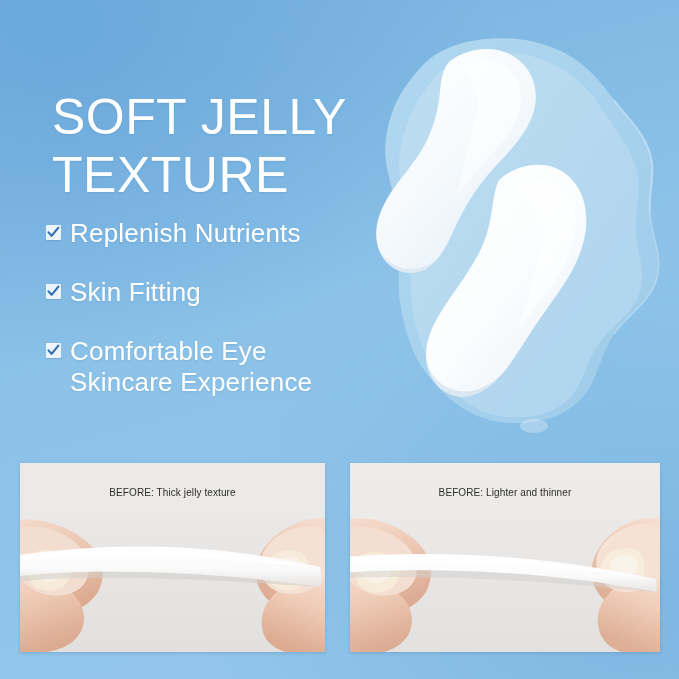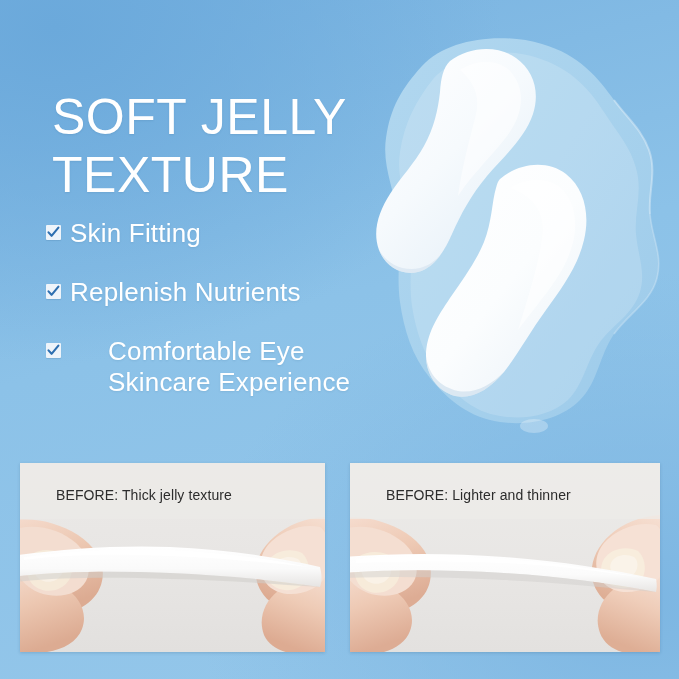--- a/index.html
+++ b/index.html
@@ -28,21 +28,21 @@
     font-weight:500;letter-spacing:0.5px;
     text-transform:uppercase;
     white-space:pre-line;
     text-shadow:0 1px 2px rgba(60,110,150,.18);
     margin-top:12px;
   }
 
   
   .bullets{position:absolute;left:46px;top:218px;width:330px;}
   .bullet{display:flex;align-items:flex-start;margin-bottom:28px;}
-  .bullet:last-child{margin-bottom:0;gap:38px;}
+  .bullet:last-child{margin-bottom:0;}
   .cbox{
     flex:0 0 auto;width:15px;height:15px;margin-top:7px;margin-right:9px;
     background:#eef4fa;border-radius:1px;
     box-shadow:0 1px 1px rgba(60,110,150,.2);
     position:relative;
   }
   .cbox svg{position:absolute;left:1px;top:1px;width:13px;height:13px;}
   .btext{
     color:#ffffff;font-size:26px;line-height:31px;font-weight:300;
     letter-spacing:.2px;white-space:pre-line;
@@ -54,22 +54,22 @@
   .panel{
     position:absolute;top:0;height:189px;overflow:hidden;
     background:#e9e8e6;
     box-shadow:0 1px 3px rgba(40,80,115,.22);
   }
   .panel.left{left:20px;width:305px;}
   .panel.right{left:350px;width:310px;}
   .panel svg{position:absolute;left:0;top:0;width:100%;height:100%;}
   .caption{
     position:absolute;left:0;top:24px;width:100%;
-    text-align:left;z-index:5;
-    color:#2c2c2c;font-size:14px;font-weight:400;letter-spacing:.1px;padding-left:36px;
+    text-align:center;z-index:5;
+    color:#2c2c2c;font-size:10px;font-weight:400;letter-spacing:.1px;
   }
 </style>
 </head>
 <body>
 
 <div class="poster">
 
   <div class="hero">
     <svg viewBox="0 0 327 430" xmlns="http://www.w3.org/2000/svg">
       <defs>
@@ -147,30 +147,30 @@
 TEXTURE</div>
 
   <div class="bullets">
 
     <div class="bullet">
       <span class="cbox">
         <svg viewBox="0 0 13 13" xmlns="http://www.w3.org/2000/svg">
           <path d="M1.5 6.4 L4.6 9.8 L11.4 1.6" fill="none" stroke="#2e6fb0" stroke-width="2.1" stroke-linecap="round" stroke-linejoin="round"></path>
         </svg>
       </span>
-      <span class="btext">Skin Fitting</span>
+      <span class="btext">Replenish Nutrients</span>
     </div>
 
     <div class="bullet">
       <span class="cbox">
         <svg viewBox="0 0 13 13" xmlns="http://www.w3.org/2000/svg">
           <path d="M1.5 6.4 L4.6 9.8 L11.4 1.6" fill="none" stroke="#2e6fb0" stroke-width="2.1" stroke-linecap="round" stroke-linejoin="round"></path>
         </svg>
       </span>
-      <span class="btext">Replenish Nutrients</span>
+      <span class="btext">Skin Fitting</span>
     </div>
 
     <div class="bullet">
       <span class="cbox">
         <svg viewBox="0 0 13 13" xmlns="http://www.w3.org/2000/svg">
           <path d="M1.5 6.4 L4.6 9.8 L11.4 1.6" fill="none" stroke="#2e6fb0" stroke-width="2.1" stroke-linecap="round" stroke-linejoin="round"></path>
         </svg>
       </span>
       <span class="btext">Comfortable Eye
 Skincare Experience</span>

